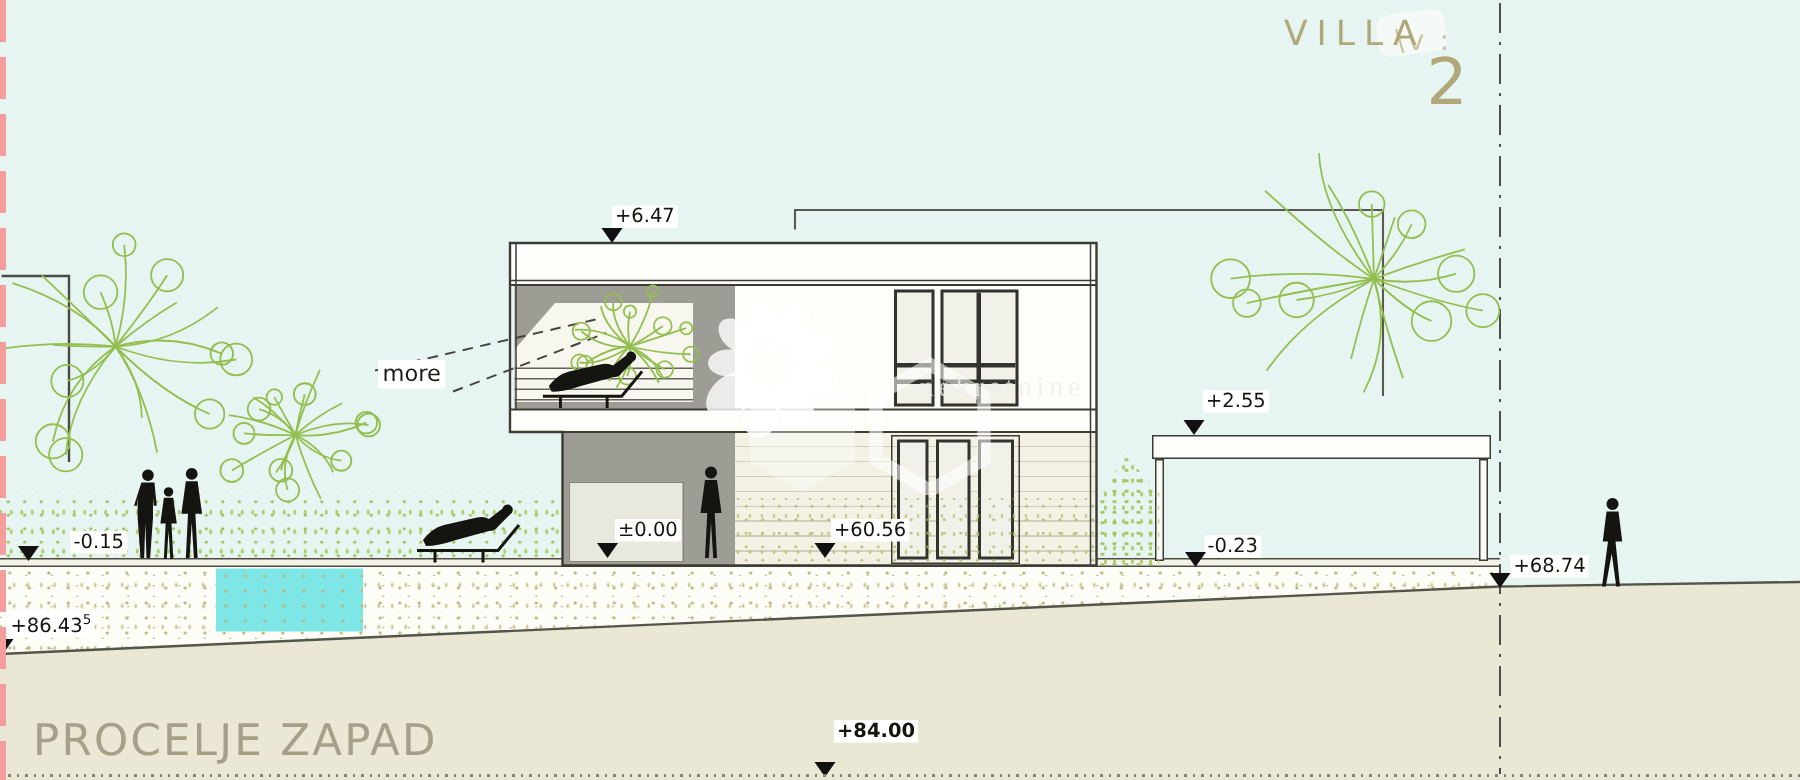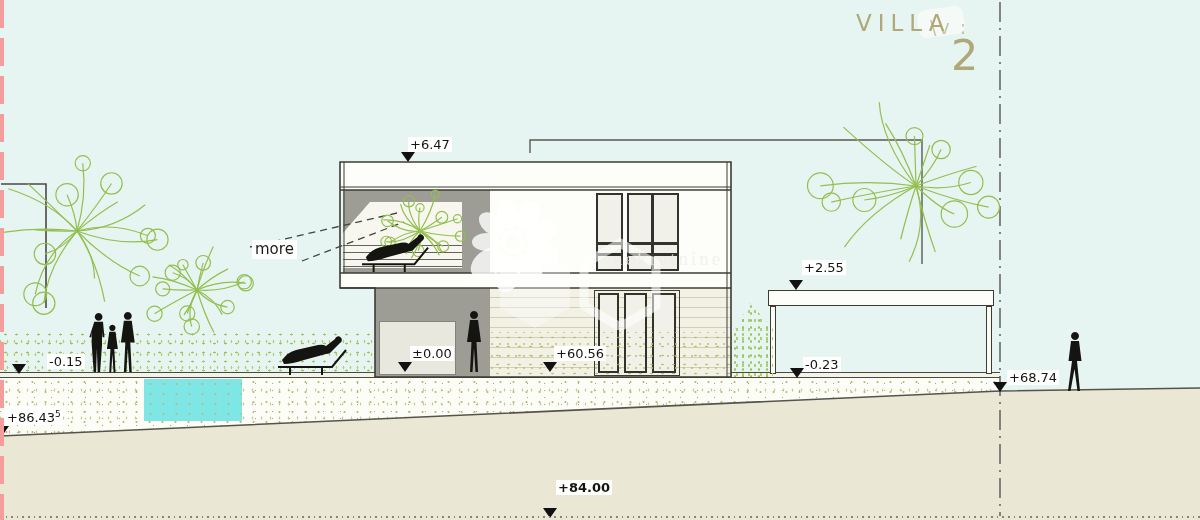--- a/index.html
+++ b/index.html
@@ -365,13 +365,14 @@
 
   <div class="abs" id="more-label">more</div>
 
   <div class="abs" id="bottom-dotted"></div>
   <div class="abs" id="boundary-red"></div>
 
   <div class="abs" id="erase-patch"></div>
   <div class="abs" id="villa-title">VILLA</div>
   <div class="abs" id="villa-ghost">\v :</div>
   <div class="abs" id="villa-number">2</div>
+  <div class="abs" id="facade-title">PROCELJE ZAPAD</div>
 </div>
 
 </body></html>

